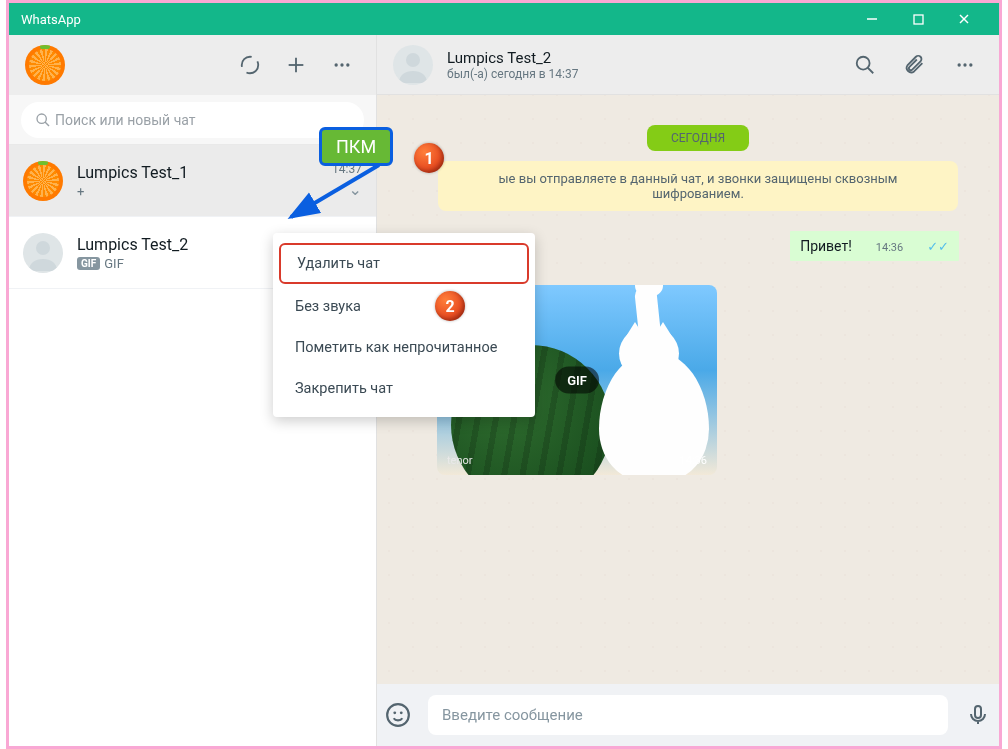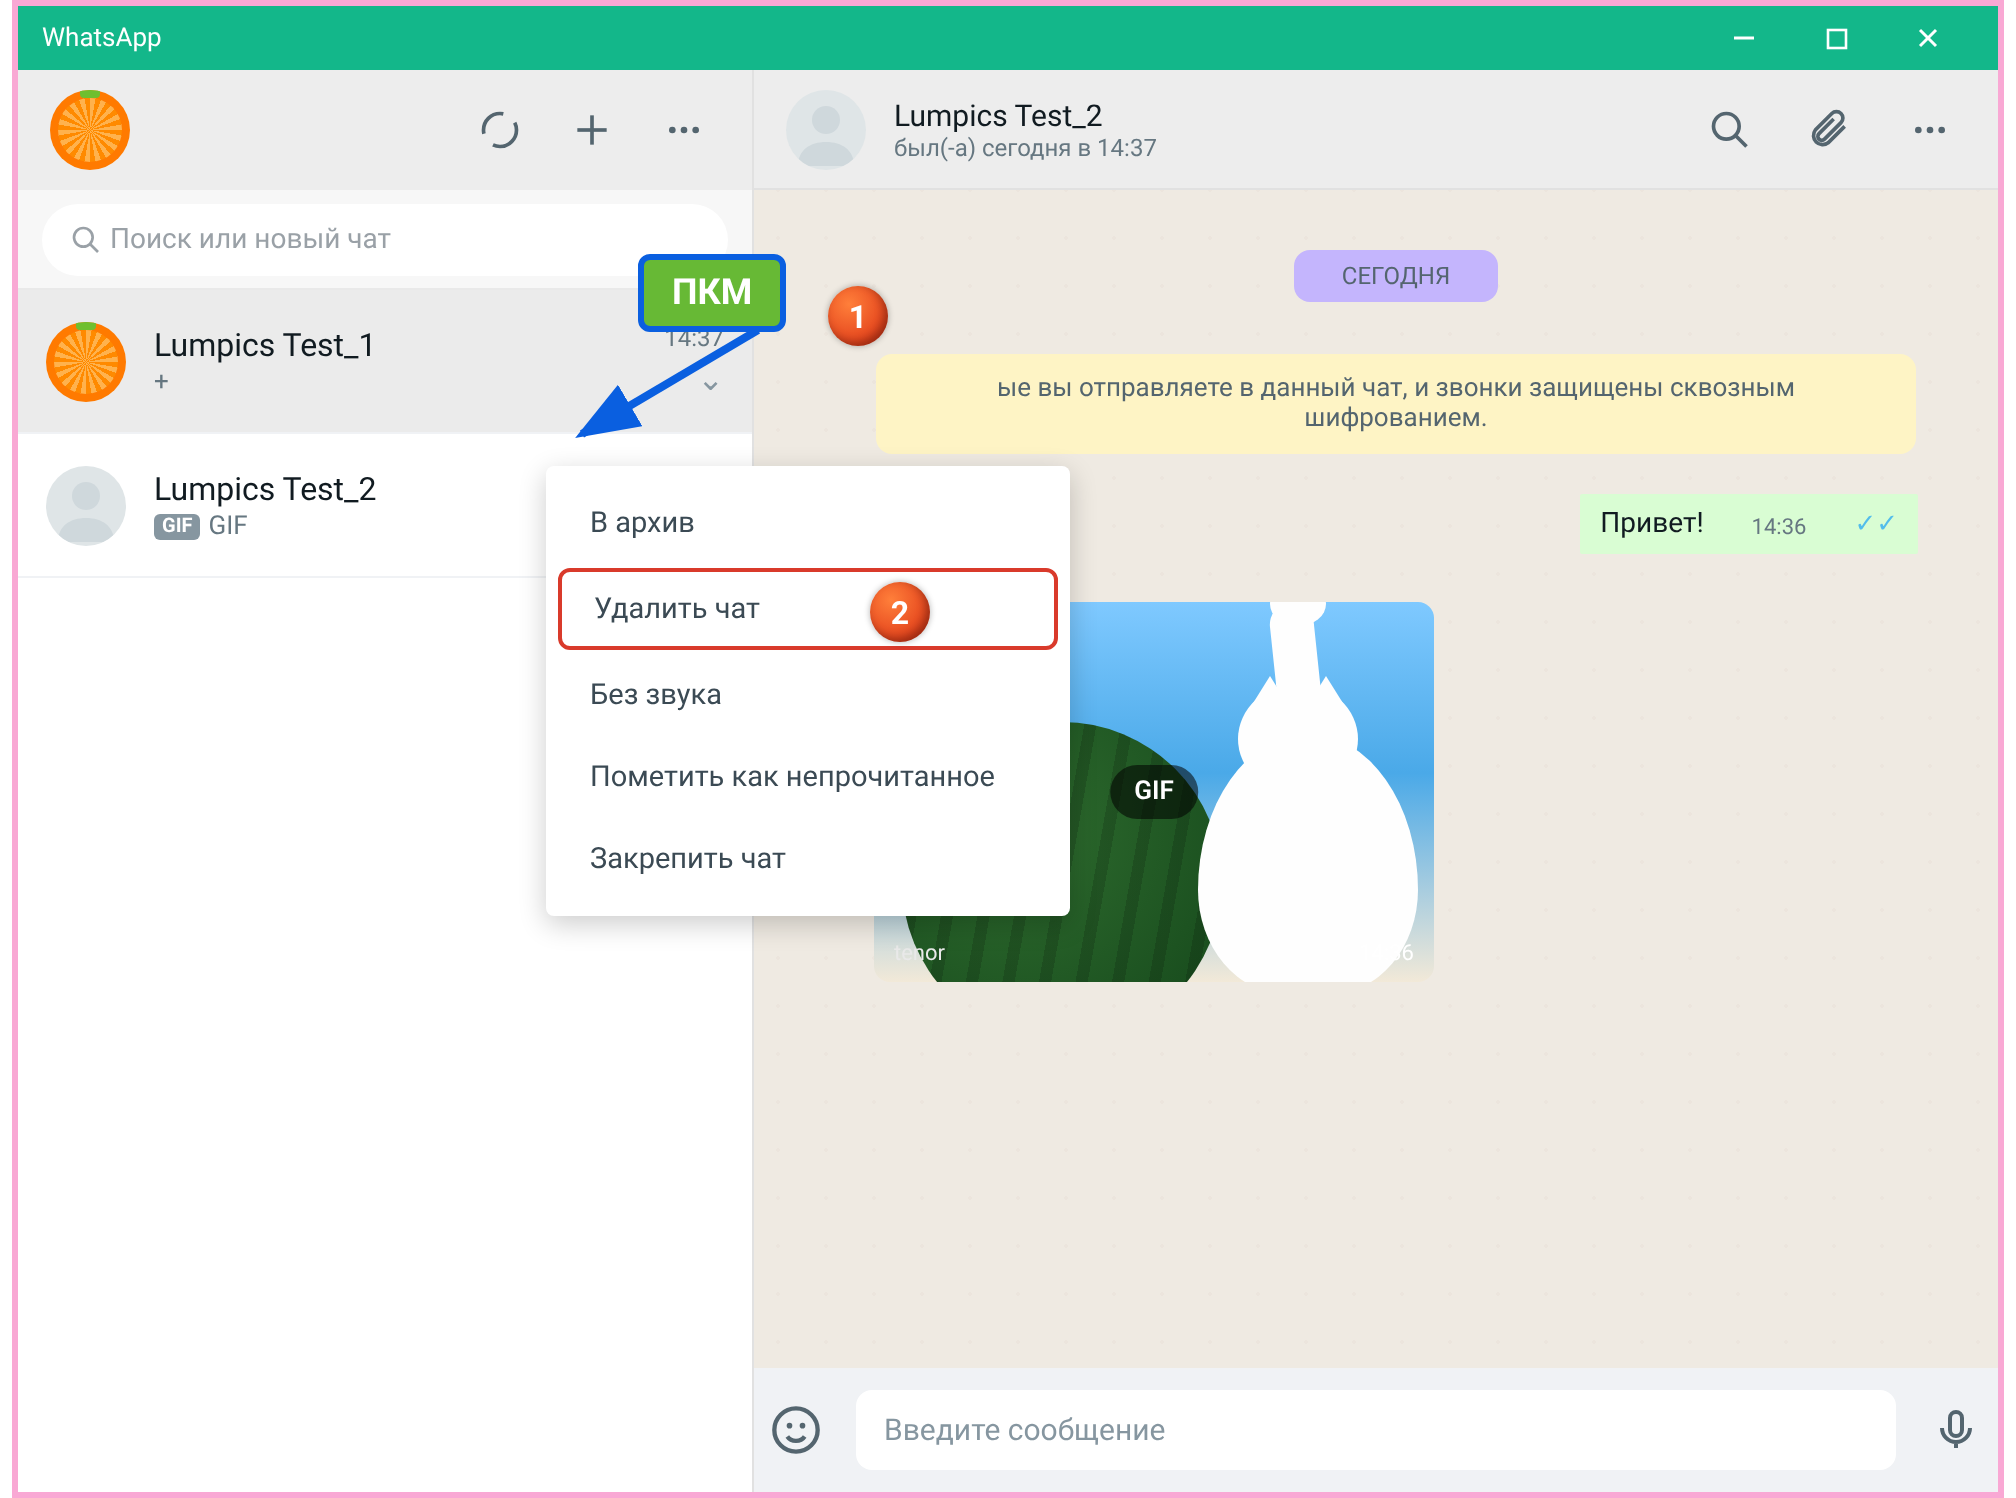--- a/index.html
+++ b/index.html
@@ -30,21 +30,21 @@
 .gif-badge{background:#8696a0;color:#fff;font-size:10px;font-weight:700;padding:1px 4px;border-radius:3px}
 .chat-meta{display:flex;flex-direction:column;align-items:flex-end;gap:4px;font-size:12px;color:#667781}
 .chev{color:#8696a0;font-size:16px}
 .main{flex:1;display:flex;flex-direction:column;background:#efeae2;position:relative}
 .main::before{content:"";position:absolute;inset:0;background-image:radial-gradient(circle,#e5ddd5 1px,transparent 1px);background-size:24px 24px;opacity:.35}
 .chat-header{height:60px;background:#ededed;display:flex;align-items:center;padding:0 16px;gap:14px;z-index:2;border-bottom:1px solid #e1e1e1}
 .chat-header .spacer{flex:1}
 .ch-name{font-size:15px;color:#111b21}
 .ch-status{font-size:12px;color:#667781}
 .messages{flex:1;position:relative;z-index:2;padding:20px 40px 20px 60px;overflow:auto}
-.date-pill{margin:10px auto 26px;width:max-content;background:#c4b5fd;color:#54656f;font-size:12px;padding:6px 24px;border-radius:8px}
+.date-pill{margin:10px auto 10px;width:max-content;background:#84cc16;color:#54656f;font-size:12px;padding:6px 24px;border-radius:8px}
 .notice{background:#fef4c5;color:#54656f;font-size:13px;padding:10px 14px;border-radius:8px;text-align:center;max-width:520px;margin:0 auto 20px}
 .bubble-out{background:#d9fdd3;color:#111b21;font-size:14px;padding:7px 10px;border-radius:1px;max-width:65%;margin-left:auto;display:inline-flex;align-items:flex-end;gap:24px}
 .bubble-out .time{font-size:11px;color:#667781}
 .ticks{color:#53bdeb;font-size:13px}
 .row{display:flex;margin-bottom:12px}
 .gif-msg{position:relative;width:280px;height:190px;border-radius:8px;overflow:hidden;margin-top:12px;background:linear-gradient(180deg,#7fc9ff 0%,#4aa9e8 45%,#f2e9d8 100%)}
 .watermelon{position:absolute;left:14px;bottom:-30px;width:160px;height:160px;border-radius:50%;background:radial-gradient(circle at 35% 35%,#2f6d2f,#14461a)}
 .watermelon::before{content:"";position:absolute;inset:0;border-radius:50%;background:repeating-linear-gradient(100deg,rgba(0,0,0,.15) 0 6px,transparent 6px 18px)}
 .cat{position:absolute;right:8px;bottom:-6px;width:160px;height:200px}
 .cat-body{position:absolute;right:0;bottom:0;width:110px;height:130px;background:#fefefe;border-radius:50% 50% 40% 40%/60% 60% 40% 40%}
@@ -58,21 +58,21 @@
 .gif-src{position:absolute;left:10px;bottom:8px;color:#e9e9e9;font-size:11px}
 .gif-time{position:absolute;right:10px;bottom:8px;color:#fff;font-size:11px}
 .composer{height:62px;background:#f0f2f5;display:flex;align-items:center;padding:0 3px;gap:12px;z-index:2}
 .composer input{flex:1;height:40px;border:none;border-radius:8px;background:#fff;padding:0 14px;font-size:15px;color:#3b4a54;outline:none}
 .composer input::placeholder{color:#8696a0}
 
 .ctx-menu{position:absolute;top:198px;left:264px;width:262px;background:#fff;border-radius:4px;box-shadow:0 4px 14px rgba(0,0,0,.2);z-index:20;padding:8px 0}
 .ctx-item{padding:12px 22px;font-size:14.5px;color:#3b4a54;cursor:pointer}
 .ctx-item.hl{border:2px solid #d93a2b;border-radius:6px;margin:2px 6px;padding:10px 16px}
 
-.anno-label{position:absolute;top:92px;left:310px;background:#67b935;border:3px solid #0a5fe0;border-radius:6px;color:#fff;font-weight:700;font-size:18px;padding:6px 14px;z-index:30}
+.anno-label{position:absolute;top:92px;left:310px;background:#67b935;border:3px solid #0a5fe0;border-radius:6px;color:#fff;font-weight:400;font-size:18px;padding:6px 14px;z-index:30}
 .anno-arrow{position:absolute;top:122px;left:270px;z-index:25}
 .badge{position:absolute;width:30px;height:30px;border-radius:50%;background:radial-gradient(circle at 35% 30%,#ff7f3a,#d82a10);color:#fff;display:flex;align-items:center;justify-content:center;font-weight:700;font-size:16px;box-shadow:inset -2px -2px 4px rgba(0,0,0,.3),0 0 3px rgba(0,0,0,.3);z-index:30}
 .badge1{top:108px;left:405px}
 .badge2{top:256px;left:426px}
 svg{display:block}
 </style>
 </head>
 <body>
 
 <div class="window">
@@ -231,21 +231,20 @@
         <div class="icon-btn">
           <svg width="24" height="24" viewBox="0 0 24 24">
               <rect x="9" y="3" width="6" height="12" rx="3" fill="none" stroke="#54656f" stroke-width="2"></rect>
               <path d="M5 11a7 7 0 0014 0M12 18v3" fill="none" stroke="#54656f" stroke-width="2"></path>
             </svg>
         </div>
       </div>
     </div>
 
     <div class="ctx-menu">
-      <div class="ctx-item">В архив</div>
       <div class="ctx-item hl">Удалить чат</div>
       <div class="ctx-item">Без звука</div>
       <div class="ctx-item">Пометить как непрочитанное</div>
       <div class="ctx-item">Закрепить чат</div>
     </div>
 
     <div class="anno-label">ПКМ</div>
     <svg class="anno-arrow" width="120" height="80" viewBox="0 0 120 80">
       <defs>
           <marker id="ah" markerWidth="10" markerHeight="10" refX="7" refY="3" orient="auto">

